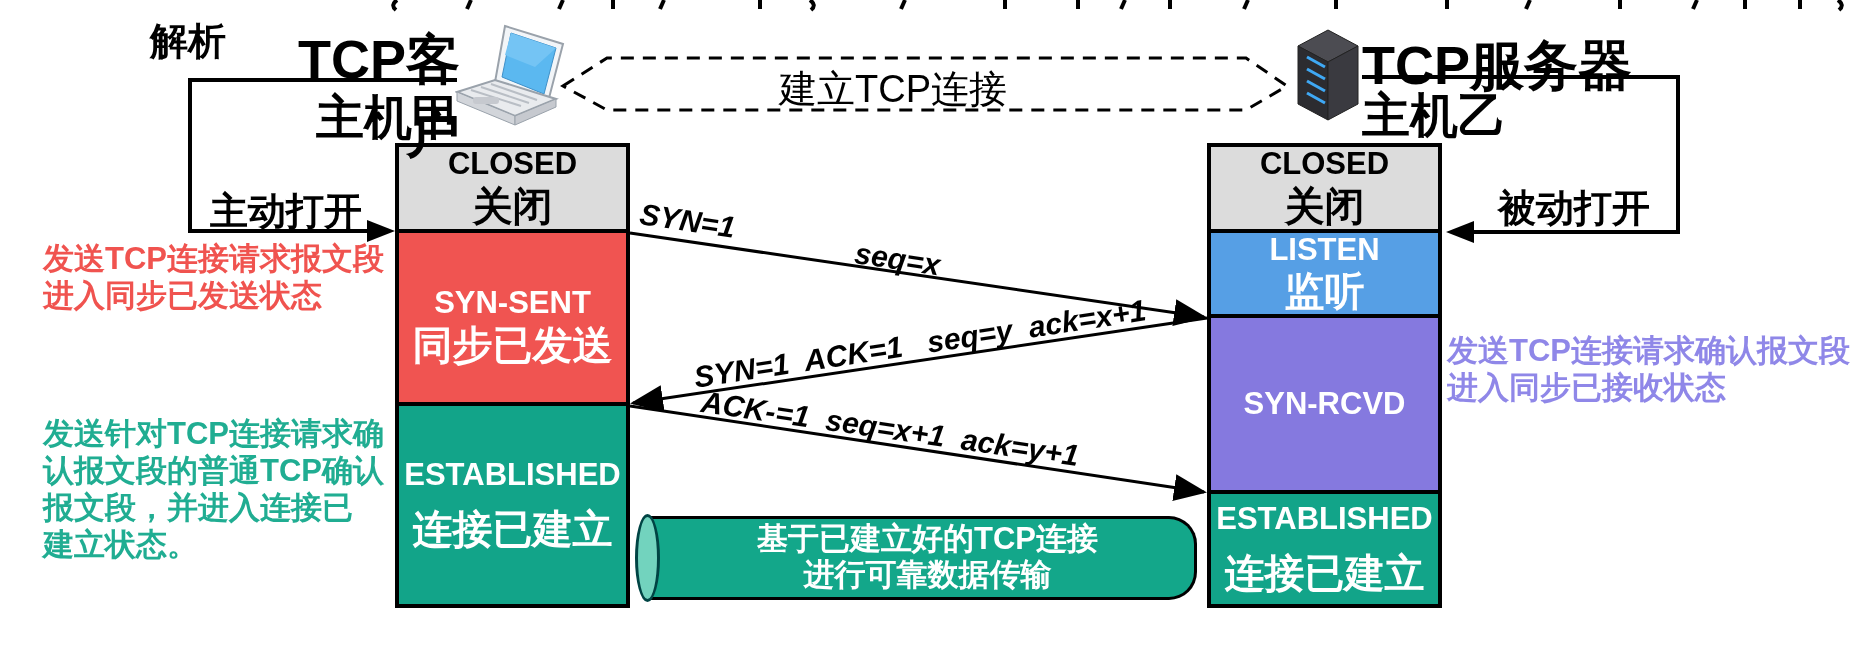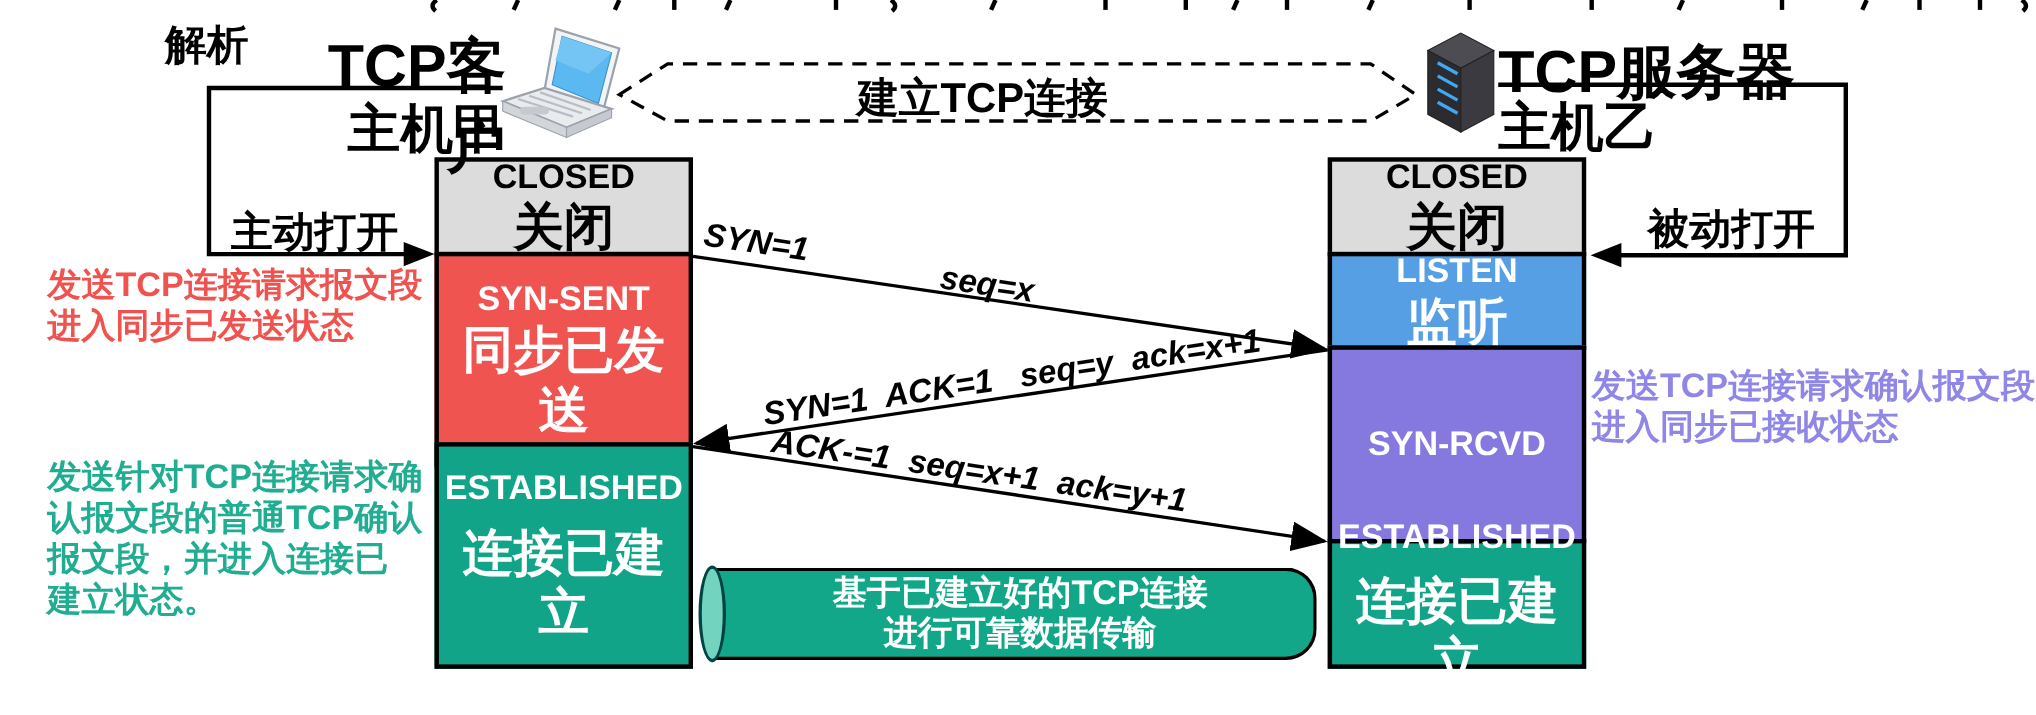--- a/index.html
+++ b/index.html
@@ -7,30 +7,30 @@
     position:relative;width:1851px;height:650px;background:#ffffff;overflow:hidden;
     font-family:"Liberation Sans","DejaVu Sans",sans-serif;color:#000;
   }
   .abs{position:absolute;}
   svg.overlay{position:absolute;left:0;top:0;z-index:3;pointer-events:none;}
 
   
   .host-role{font-size:54px;font-weight:bold;z-index:4;}
   .host-name{font-size:48px;font-weight:bold;z-index:4;}
   .side-label{font-size:38px;font-weight:bold;z-index:4;white-space:nowrap;}
-  .banner-label{font-size:38px;font-weight:bold;text-align:center;z-index:4;}
+  .banner-label{font-size:38px;font-weight:normal;text-align:center;z-index:4;}
 
   
   .state-box{
     box-sizing:border-box;border:4px solid #000;z-index:2;
     display:flex;flex-direction:column;align-items:center;justify-content:center;
     text-align:center;font-weight:bold;line-height:1.18;
   }
   .state-box .en{font-size:31px;}
-  .state-box .zh{font-size:46px;text-align:center;}
+  .state-box .zh{font-size:40px;text-align:center;}
   .bg-closed{background:#DCDCDC;color:#000;}
   .bg-synsent{background:#F05451;color:#fff;}
   .bg-listen{background:#569FE5;color:#fff;}
   .bg-synrcvd{background:#8579DF;color:#fff;}
   .bg-est{background:#12A489;color:#fff;gap:12px;}
 
   
   .msg{font-size:30px;font-weight:bold;font-style:italic;white-space:pre;z-index:4;}
 
   

